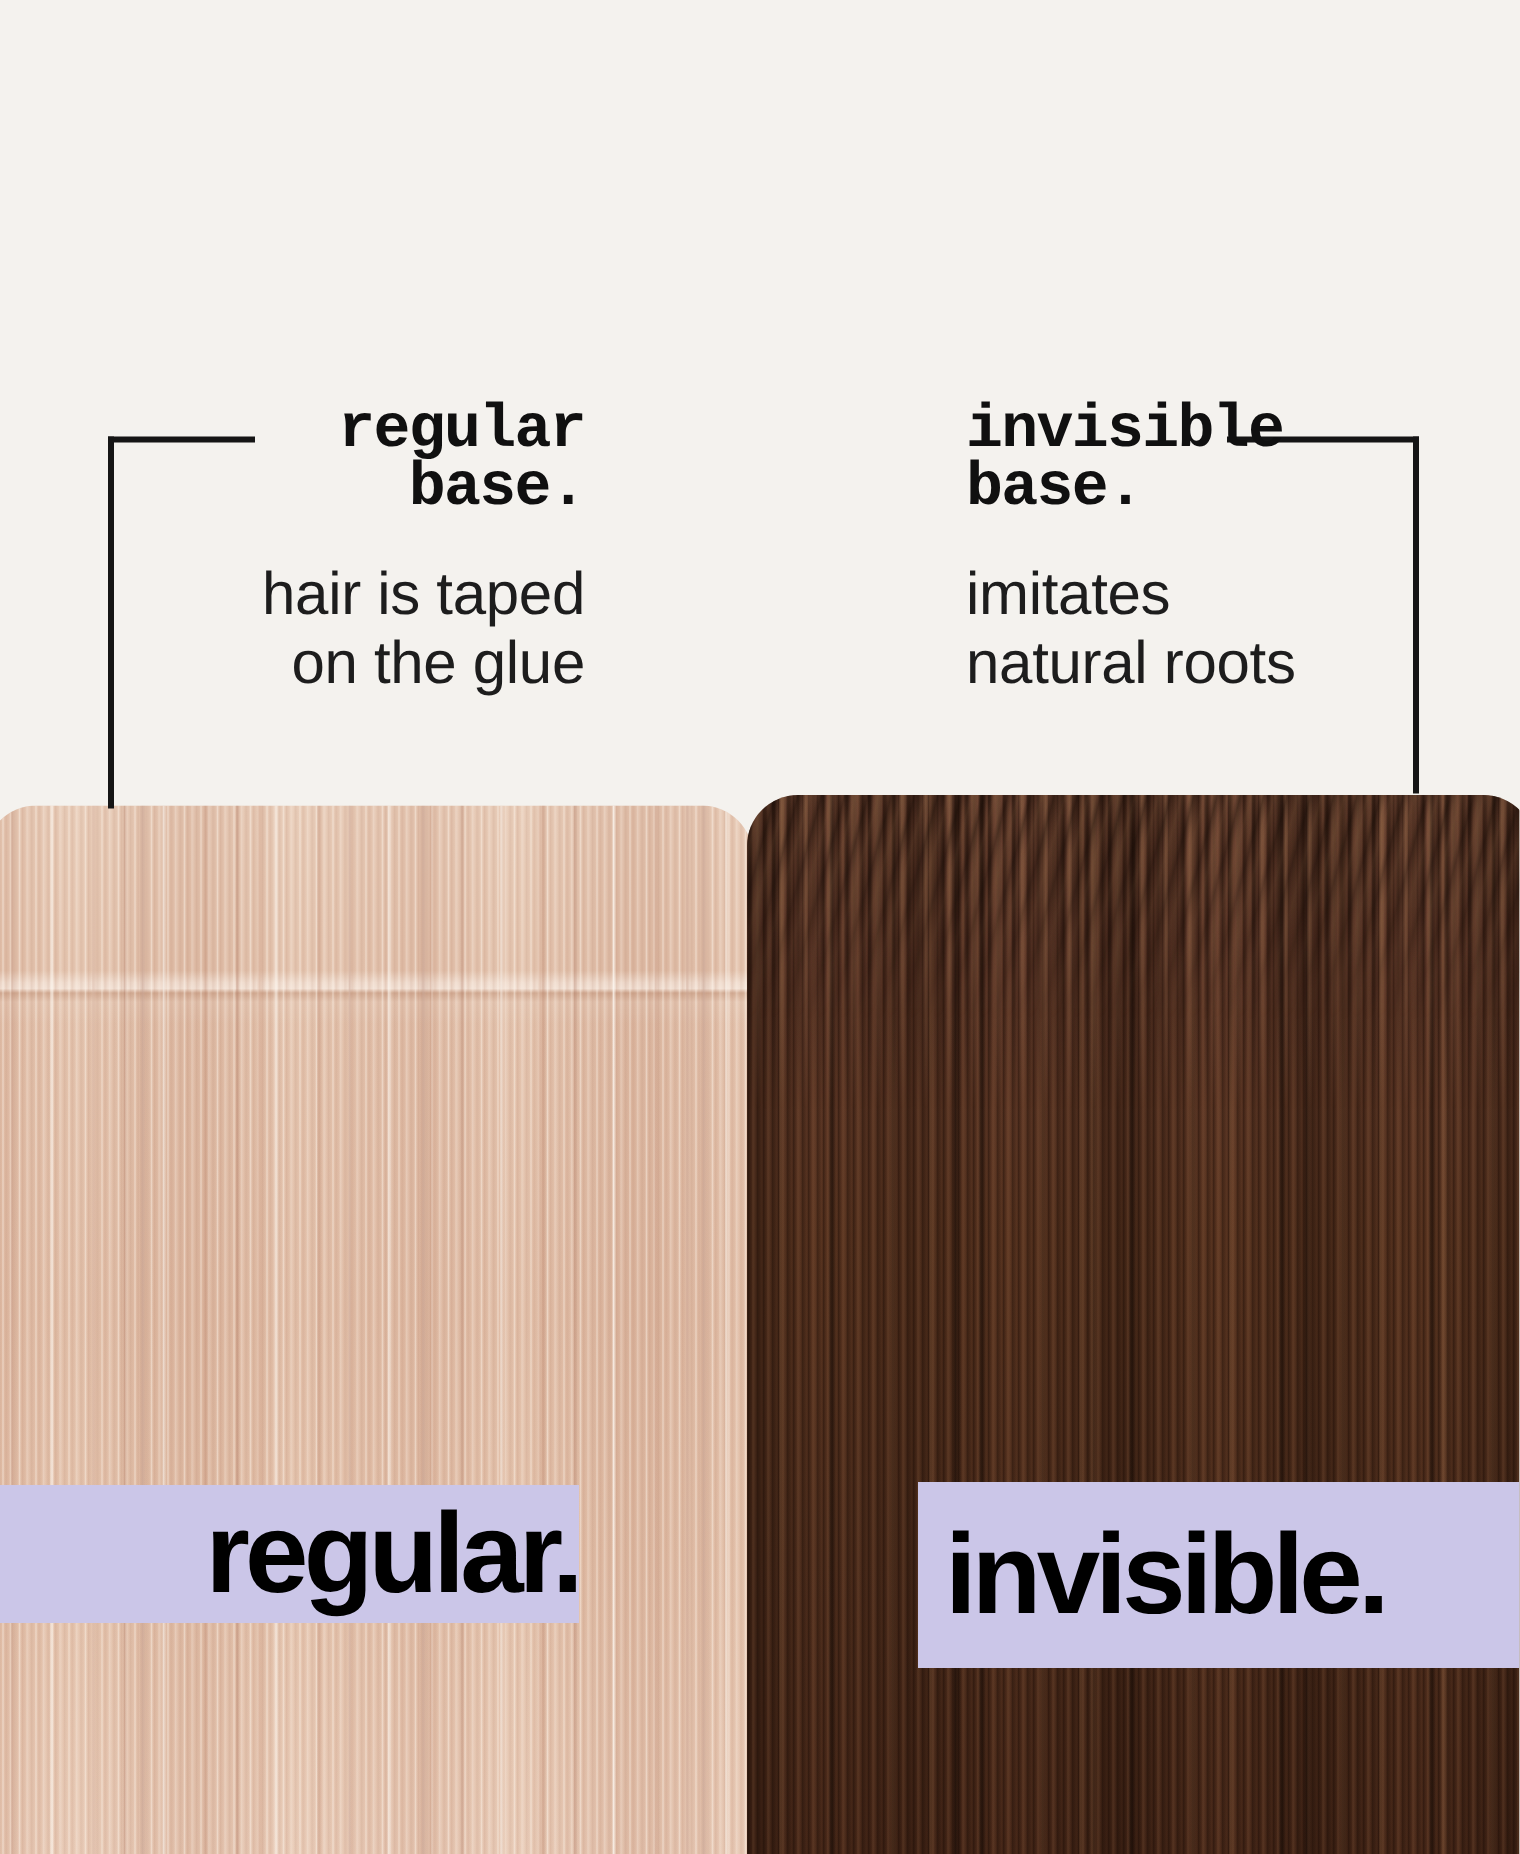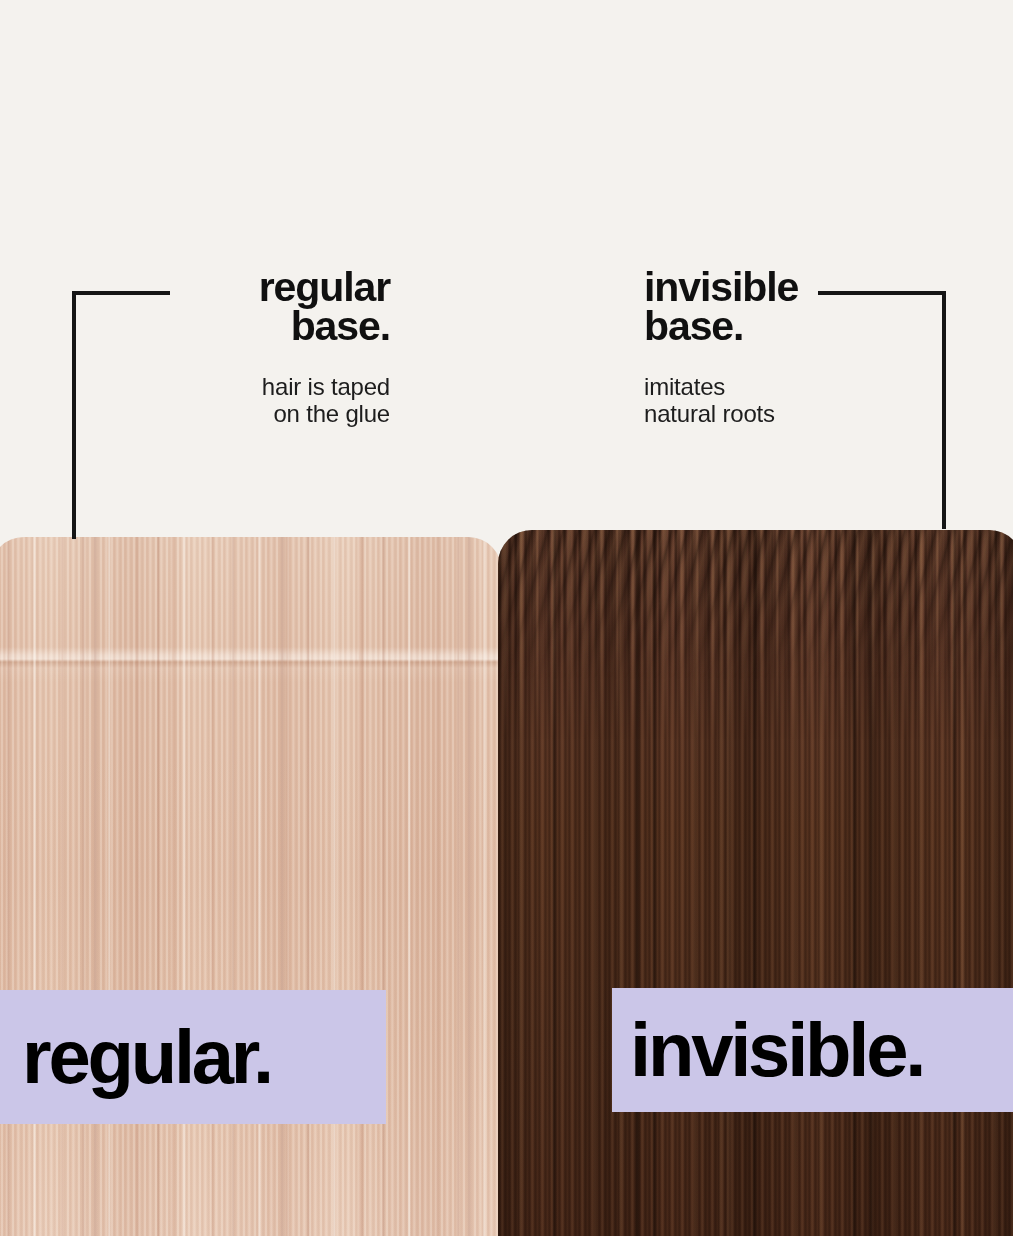--- a/index.html
+++ b/index.html
@@ -222,33 +222,33 @@
   }
 
   .bracket-left  { left: 72px;  top: 291px; }
   .bracket-right { left: 818px; top: 291px; }
 
   
   .callout {
     position: absolute;
   }
   .callout-title {
-    font-family: Liberation Sans, sans-serif;
+    font-family: Liberation Mono, monospace;
     font-weight: 700;
     font-size: 41px;
     line-height: 0.96;
     letter-spacing: -1.1px;
     color: #101010;
     margin: 0;
     white-space: pre-line;
   }
   .callout-sub {
     font-family: "Liberation Sans", sans-serif;
     font-weight: 400;
-    font-size: 24px;
+    font-size: 40px;
     line-height: 1.15;
     letter-spacing: -0.2px;
     color: #1d1d1d;
     margin: 0;
     white-space: pre-line;
   }
 
   .callout-left  { left: 10px; top: 268px; width: 380px; text-align: right; }
   .callout-left .callout-sub { margin-top: 26px; }
 
@@ -269,22 +269,22 @@
     font-size: 76px;
     line-height: 1;
     letter-spacing: -3.2px;
     color: #000000;
     white-space: nowrap;
   }
   .badge-regular {
     left: 0px;
     top: 990px;
     width: 386px;
-    height: 134px;
-    justify-content: flex-start;
+    height: 92px;
+    justify-content: flex-end;
     padding-left: 22px;
     box-sizing: border-box;
   }
   .badge-invisible {
     left: 612px;
     top: 988px;
     width: 420px;
     height: 124px;
     justify-content: flex-start;
     padding-left: 18px;

